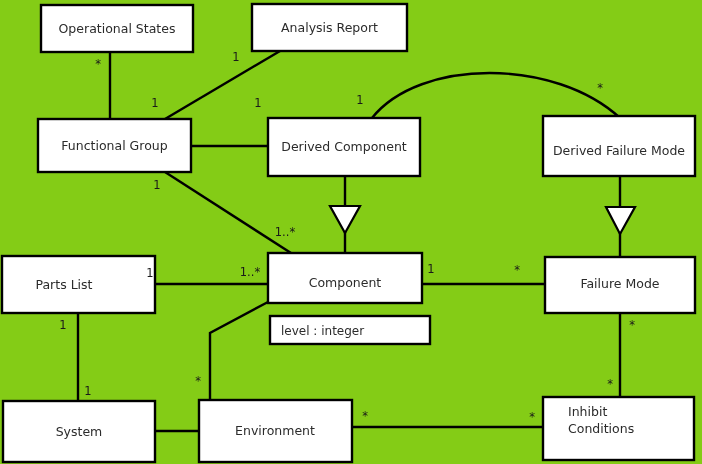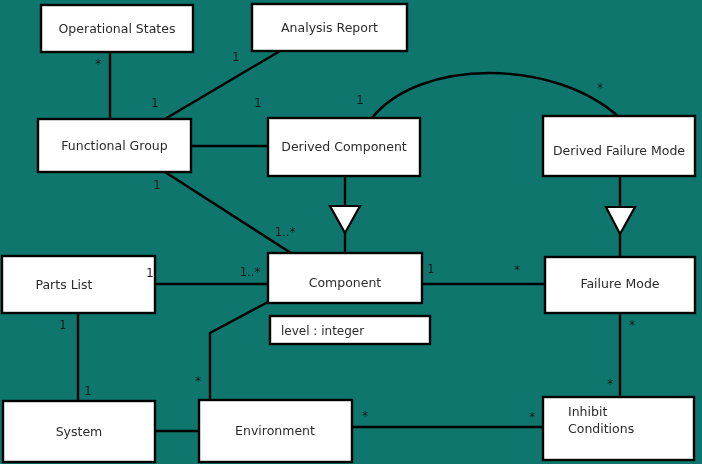--- a/index.html
+++ b/index.html
@@ -10,21 +10,21 @@
   body {
     font-family: "DejaVu Sans", sans-serif;
     width: 702px;
     height: 464px;
     overflow: hidden;
   }
   #diagram-root {
     position: relative;
     width: 702px;
     height: 464px;
-    background: #0f766e;
+    background: #84cc16;
   }
   svg#uml-canvas {
     display: block;
     width: 702px;
     height: 464px;
   }
   .cls-box {
     fill: #ffffff;
     stroke: #000000;
     stroke-width: 2.4;

